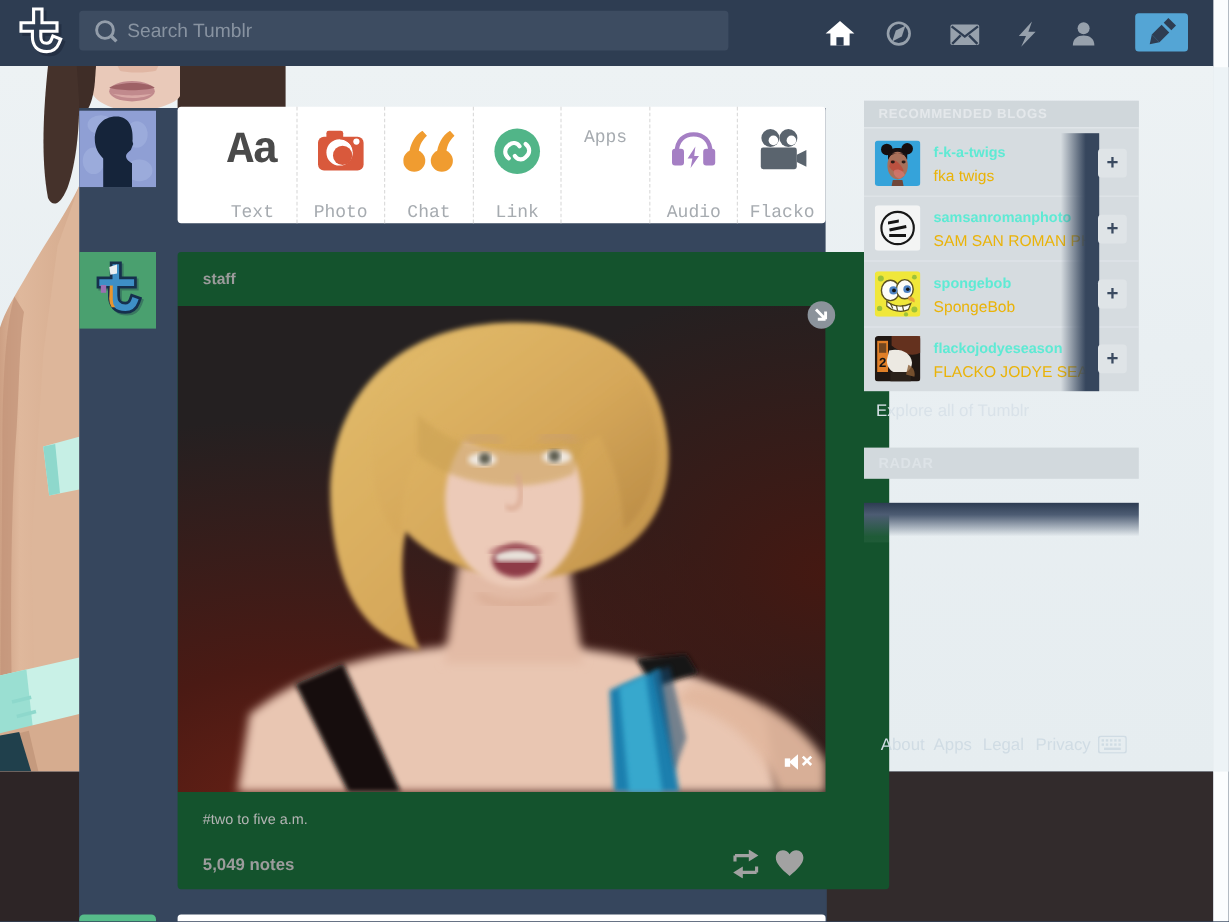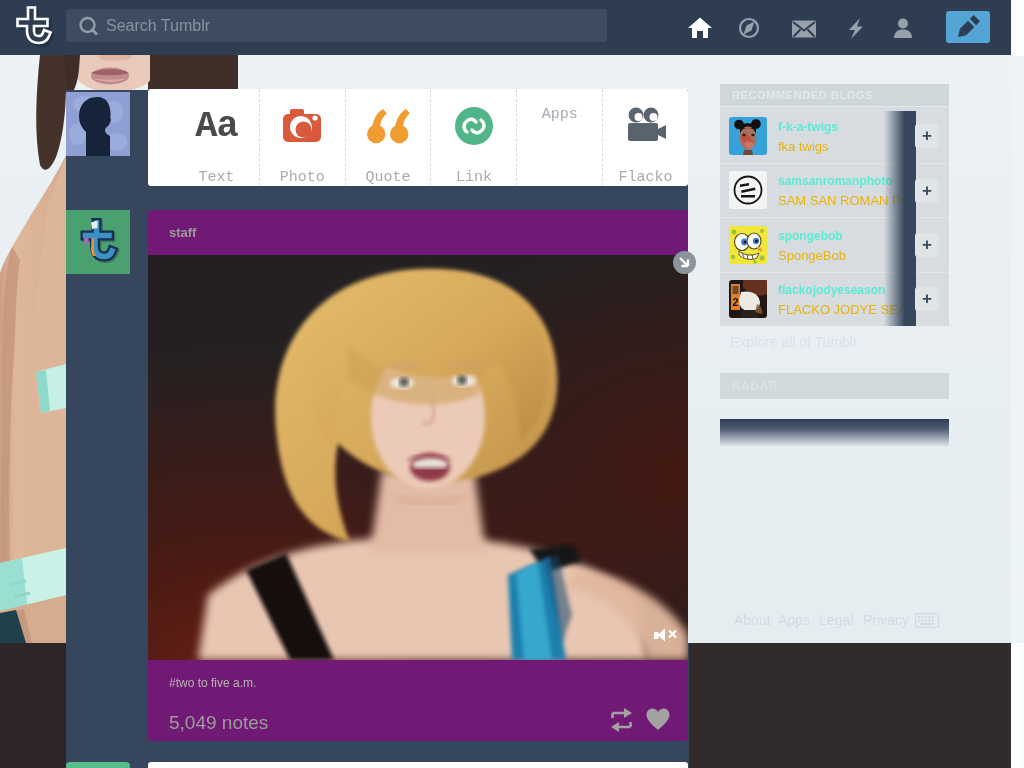--- a/index.html
+++ b/index.html
@@ -144,33 +144,44 @@
         <div class="ic">
       <svg width="43" height="35" viewBox="0 0 43 35">
         <g fill="#f09c30">
           <circle cx="9.2" cy="25" r="9.2"></circle>
           <path d="M5 20 C5.5 11.5 9.5 4 16 0 L19.8 4.2 C15 8.8 13 13.5 12.8 20 Z"></path>
           <circle cx="32.2" cy="25" r="9.2"></circle>
           <path d="M28 20 C28.5 11.5 32.5 4 39 0 L42.8 4.2 C38 8.8 36 13.5 35.8 20 Z"></path>
         </g>
       </svg>
     </div>
-        <div class="lb">Quote</div>
+        <div class="lb">Chat</div>
       </div>
     <div class="cell sep">
         <div class="ic">
       <svg width="40" height="40" viewBox="0 0 40 40">
         <circle cx="20" cy="20" r="19" fill="#51b588"></circle>
         <path d="M13 26 C9 23 9 18 13 15 C16 12 20 13 22 16 M27 14 C31 17 31 22 27 25 C24 28 20 27 18 24" fill="none" stroke="#ffffff" stroke-width="3.4" stroke-linecap="round"></path>
       </svg>
     </div>
         <div class="lb">Link</div>
       </div>
     <div class="cell sep">
         <div class="lb">Apps</div>
+      </div>
+    <div class="cell sep">
+        <div class="ic">
+      <svg width="40" height="34" viewBox="0 0 40 34">
+        <path d="M6 18 C6 8 12 3 20 3 C28 3 34 8 34 18" fill="none" stroke="#a57fc4" stroke-width="3.6"></path>
+        <rect x="2" y="15" width="10" height="14" rx="2.5" fill="#a57fc4"></rect>
+        <rect x="28" y="15" width="10" height="14" rx="2.5" fill="#a57fc4"></rect>
+        <path d="M21.5 13 L15 23 L19 23 L17.5 31 L24.5 21 L20.5 21 Z" fill="#a57fc4"></path>
+      </svg>
+    </div>
+        <div class="lb">Audio</div>
       </div>
     <div class="cell sep">
         <div class="ic">
       <svg width="42" height="38" viewBox="0 0 42 38">
         <circle cx="11" cy="8" r="7.5" fill="#5a646e"></circle>
         <circle cx="26" cy="8" r="7.5" fill="#5a646e"></circle>
         <circle cx="13.5" cy="10" r="4" fill="#ffffff"></circle>
         <circle cx="28.5" cy="10" r="4" fill="#ffffff"></circle>
         <rect x="3" y="16" width="30" height="18" rx="2" fill="#5a646e"></rect>
         <path d="M33 22 L41 18 L41 32 L33 28 Z" fill="#5a646e"></path>
@@ -180,21 +191,21 @@
       </div>
   </div>
 </div>
 <style>
   .cell { flex:1; position:relative; text-align:center; }
   .cell.sep { border-left:1px dashed #dcdcdc; }
   .ic { height:52px; margin-top:11px; display:flex; align-items:center; justify-content:center; }
   .lb { font-size:15px; color:#a6abb0; margin-top:17px; }
 </style>
 
-<div class="abs" style="left:148px; top:210px; width:540px; height:531px; background:#701a75; border-radius:3px;">
+<div class="abs" style="left:148px; top:210px; width:593px; height:531px; background:#14532d; border-radius:3px;">
   <div style="height:45px; line-height:45px; padding-left:21px; font-size:13px; font-weight:bold; color:#9b9b9b;">staff</div>
   <svg width="540" height="405" viewBox="0 0 540 405" style="display:block;">
     <defs>
       <radialGradient id="vbg1" cx="18%" cy="108%" r="85%">
         <stop offset="0" stop-color="#6b2115"></stop>
           <stop offset="40%" stop-color="#4a1a14"></stop>
           <stop offset="100%" stop-color="#242021"></stop>
       </radialGradient>
       <radialGradient id="vbg2" cx="100%" cy="55%" r="60%">
         <stop offset="0" stop-color="#4a170f" stop-opacity="0.85"></stop>
@@ -250,21 +261,21 @@
     <path d="M396 306 L410 300 L424 360 L414 388 Z" fill="#174a70" opacity="0.55" filter="url(#soft2)"></path>
 
     <g fill="#ffffff">
       <rect x="506" y="377" width="4.5" height="7"></rect>
       <path d="M510 379.5 L517 373.5 L517 386.5 L510 380.5 Z"></path>
       <path d="M521 375.5 L528 382.5 M528 375.5 L521 382.5" stroke="#ffffff" stroke-width="2.2"></path>
     </g>
   </svg>
   <div style="position:relative; height:81px;">
     <div style="position:absolute; left:21px; top:16px; font-size:12px; color:#b5b5b5;">#two to five a.m.</div>
-    <div style="position:absolute; left:21px; top:52px; font-size:19px; font-weight:normal; color:#9c9c9c;">5,049 notes</div>
+    <div style="position:absolute; left:21px; top:52px; font-size:14px; font-weight:bold; color:#9c9c9c;">5,049 notes</div>
     <svg style="position:absolute; left:461px; top:48px;" width="25" height="24" viewBox="0 0 25 24">
       <g stroke="#a2a2a2" stroke-width="2.6" fill="none">
         <path d="M3.5 5 H16 M3.5 5 V10"></path>
         <path d="M21.5 19 H9 M21.5 19 V14"></path>
       </g>
       <path d="M15 0 L23 5 L15 10 Z" fill="#a2a2a2"></path>
       <path d="M10 14 L2 19 L10 24 Z" fill="#a2a2a2"></path>
     </svg>
     <svg style="position:absolute; left:498px; top:48px;" width="24" height="23" viewBox="0 0 24 23">
       <path d="M12 22 C5 16 0.5 11.5 0.5 6.8 C0.5 3 3.2 0.5 6.4 0.5 C8.7 0.5 10.8 1.8 12 3.8 C13.2 1.8 15.3 0.5 17.6 0.5 C20.8 0.5 23.5 3 23.5 6.8 C23.5 11.5 19 16 12 22 Z" fill="#a2a2a2"></path>

